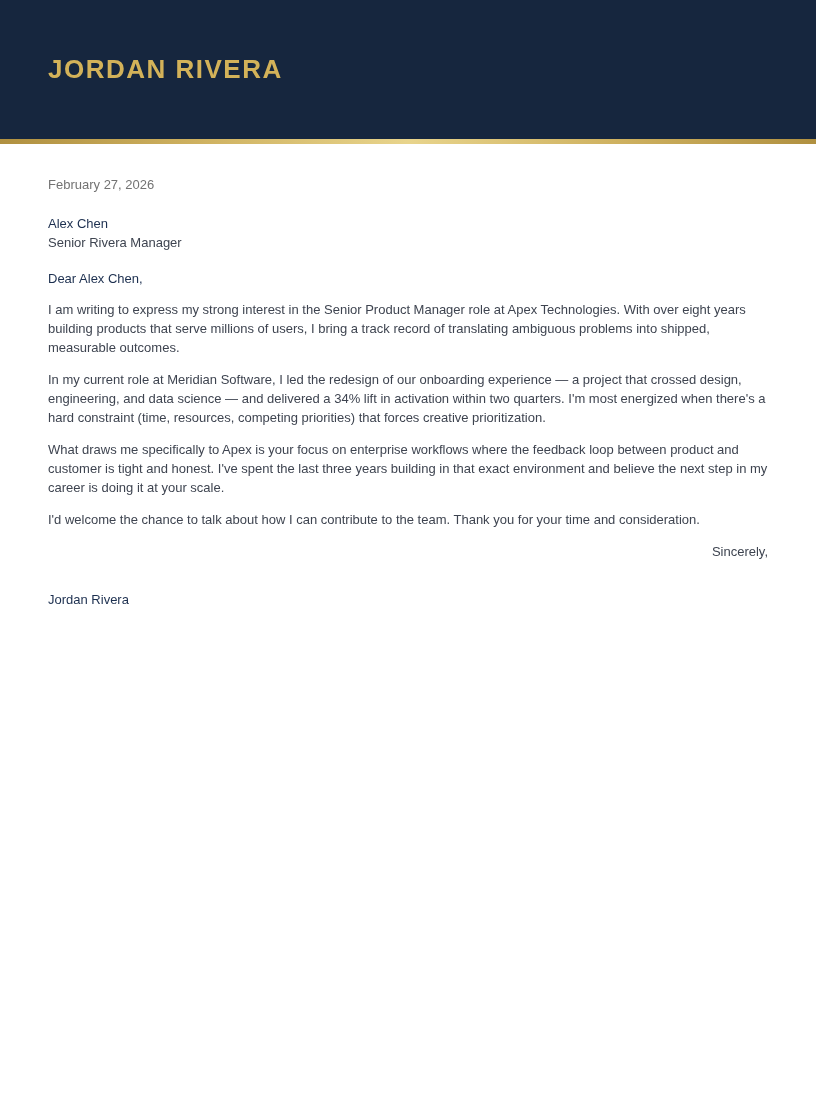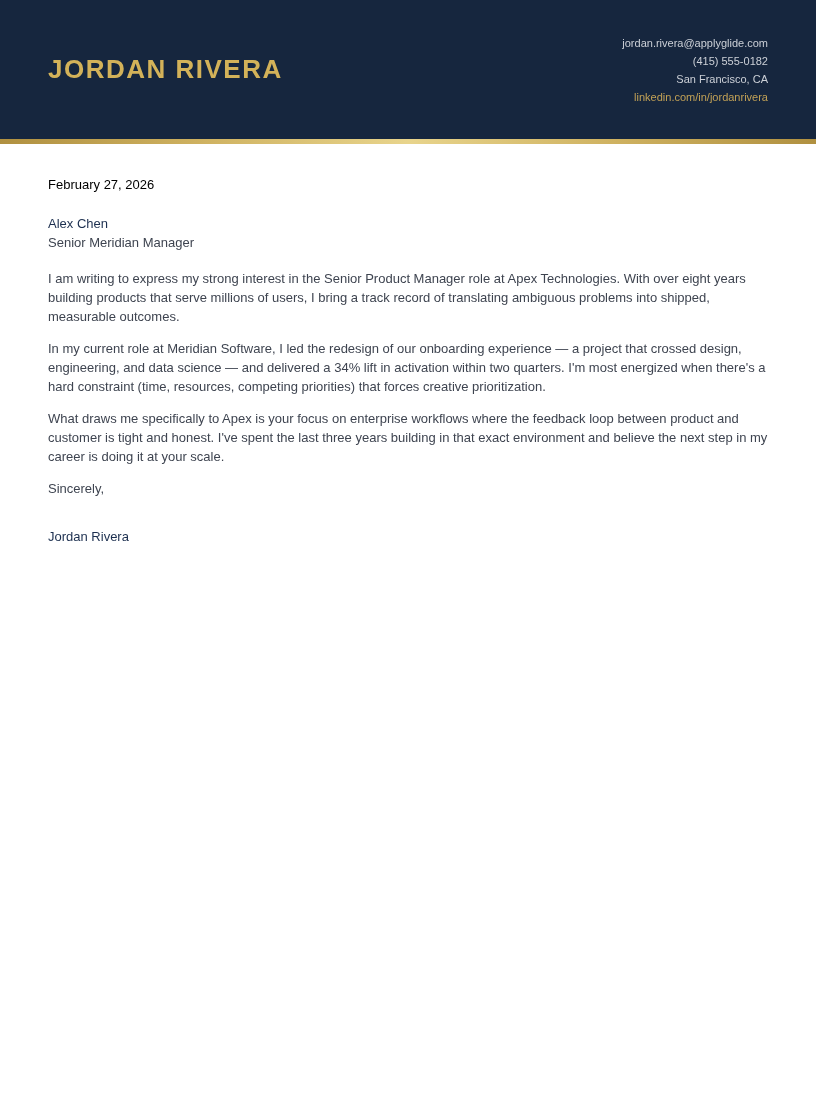--- a/index.html
+++ b/index.html
@@ -40,58 +40,52 @@
   .gold-bar {
     height: 5px;
     background: linear-gradient(90deg, #b09040 0%, #cfb261 25%, #e8d48c 50%, #cfb261 75%, #b09040 100%);
   }
   .letter {
     padding: 31px 48px 0 48px;
     font-size: 13px;
     line-height: 19px;
   }
   .date {
-    color: #000000;
+    color: #737373;
     margin-bottom: 20px;
   }
   .recipient { margin-bottom: 17px; }
   .recipient-name, .salutation, .signature {
     font-weight: normal;
     color: #1c2f4f;
   }
   .salutation { margin-bottom: 12px; }
   .letter p.body-para { margin: 4px 0 13px 0; }
-  .signoff { margin-top: 12px; }
+  .signoff { margin-top: 12px; text-align: right; }
   .signature { margin-top: 29px; }
 </style>
 </head>
 <body>
 
 <header class="header">
   <h1 class="name">JORDAN RIVERA</h1>
-  <div class="contact">
-    <div>jordan.rivera@applyglide.com</div>
-    <div>(415) 555-0182</div>
-    <div>San Francisco, CA</div>
-    <div>
-      <a href="#">linkedin.com/in/jordanrivera</a>
-    </div>
-  </div>
 </header>
 
 <div class="gold-bar"></div>
 
 <main class="letter">
   <div class="date">February 27, 2026</div>
 
   <div class="recipient">
     <div class="recipient-name">Alex Chen</div>
-    <div>Senior Meridian Manager</div>
+    <div>Senior Rivera Manager</div>
   </div>
 
+  <div class="salutation">Dear Alex Chen,</div>
 
   <p class="body-para">I am writing to express my strong interest in the Senior Product Manager role at Apex Technologies. With over eight years building products that serve millions of users, I bring a track record of translating ambiguous problems into shipped, measurable outcomes.</p>
   <p class="body-para">In my current role at Meridian Software, I led the redesign of our onboarding experience — a project that crossed design, engineering, and data science — and delivered a 34% lift in activation within two quarters. I'm most energized when there's a hard constraint (time, resources, competing priorities) that forces creative prioritization.</p>
   <p class="body-para">What draws me specifically to Apex is your focus on enterprise workflows where the feedback loop between product and customer is tight and honest. I've spent the last three years building in that exact environment and believe the next step in my career is doing it at your scale.</p>
+  <p class="body-para">I'd welcome the chance to talk about how I can contribute to the team. Thank you for your time and consideration.</p>
 
   <div class="signoff">Sincerely,</div>
   <div class="signature">Jordan Rivera</div>
 </main>
 
 </body></html>

